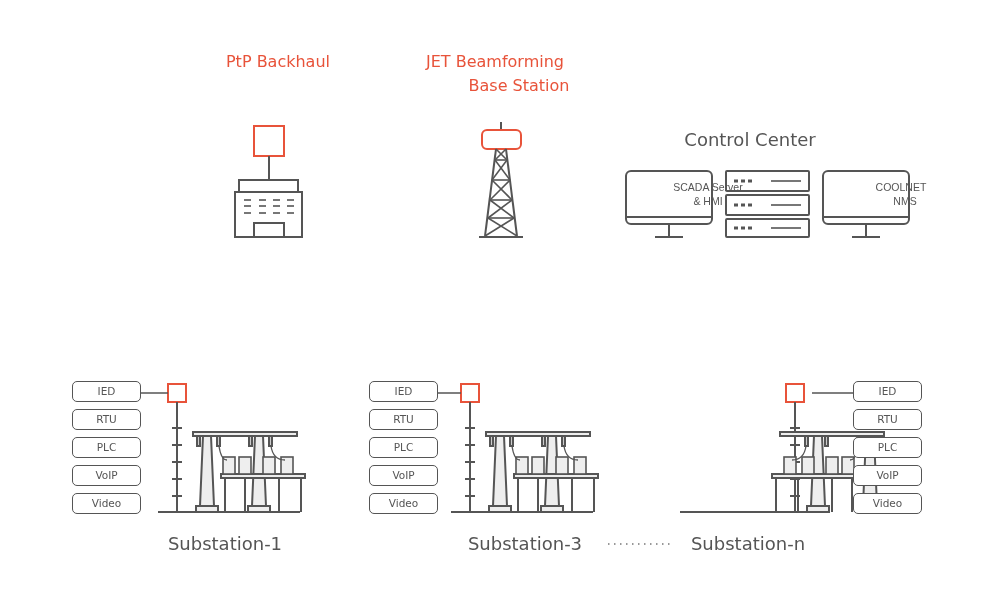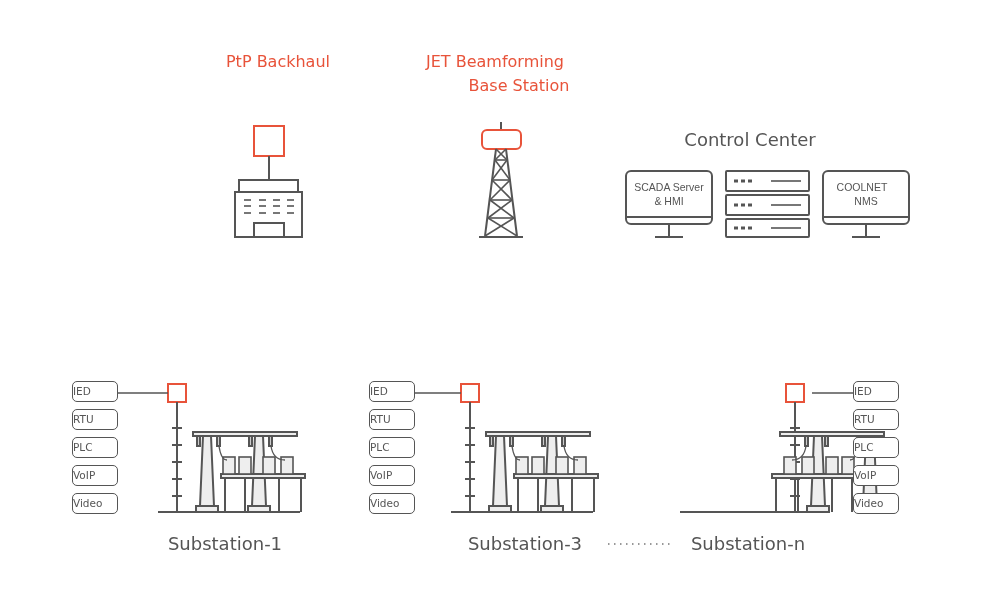--- a/index.html
+++ b/index.html
@@ -1,21 +1,21 @@
 <!DOCTYPE html>
 <html><head>
 <meta charset="utf-8">
 <style>
   html, body { margin: 0; padding: 0; background: #ffffff; }
   body { width: 1000px; height: 600px; position: relative; overflow: hidden; font-family: "DejaVu Sans", sans-serif; }
   .abs { position: absolute; }
   .orange-label { color: #e8533a; font-size: 16px; text-align: center; line-height: 22px; font-family: "DejaVu Sans", sans-serif; }
   .gray-label { color: #555555; font-size: 18px; text-align: center; font-family: "DejaVu Sans", sans-serif; }
-  .screen-text { position: absolute; font-size: 10.5px; color: #555; text-align: center; line-height: 14px; font-family: "Liberation Sans", sans-serif; }
-  .dev-box { position: absolute; width: 46px; height: 21px; border: 1.6px solid #555; border-radius: 5px; box-sizing: border-box; font-size: 10.5px; color: #555; line-height: 18px; font-family: "DejaVu Sans", sans-serif; background: #fff; }
+  .screen-text { position: absolute; font-size: 10.5px; color: #555; text-align: center; line-height: 14px; font-family: "Liberation Sans", sans-serif; margin-left: 39px; }
+  .dev-box { position: absolute; width: 69px; height: 21px; border: 1.6px solid #555; border-radius: 5px; box-sizing: border-box; font-size: 10.5px; color: #555; text-align: center; line-height: 18px; font-family: "DejaVu Sans", sans-serif; background: #fff; }
   svg { position: absolute; left: 0; top: 0; }
 </style>
 </head>
 <body>
 
 <div class="abs orange-label" style="left:200px; top:51px; width:130px;text-align:right;">PtP Backhaul</div>
 <div class="abs orange-label" style="left:400px; top:51px; width:190px;">JET Beamforming</div>
 <div class="abs orange-label" style="left:424px; top:75px; width:190px;">Base Station</div>
 <div class="abs gray-label" style="left:680px; top:129px; width:140px;">Control Center</div>
 

